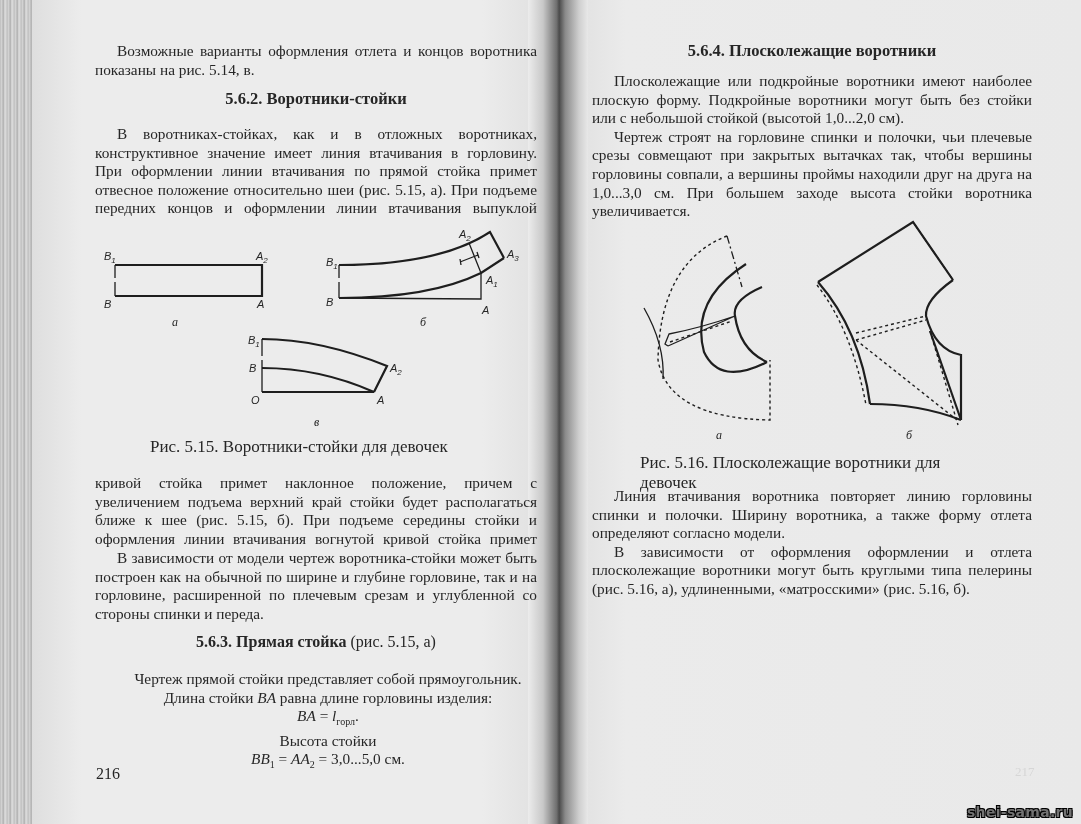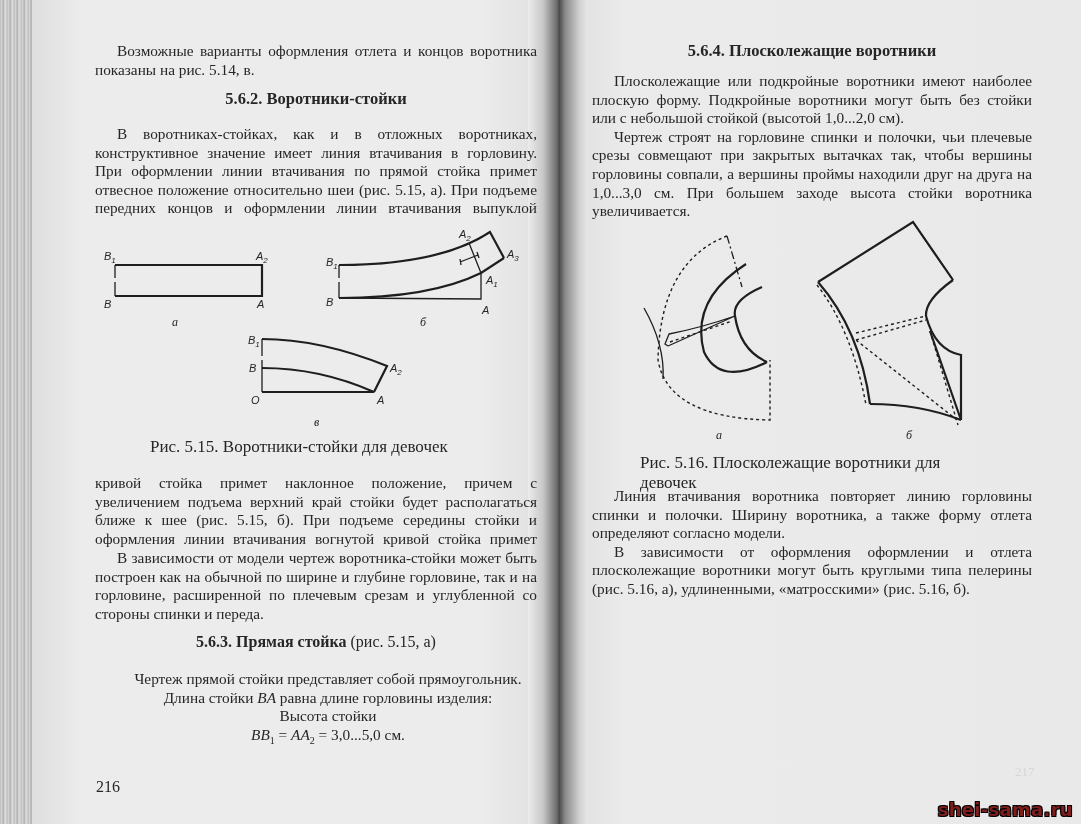--- a/index.html
+++ b/index.html
@@ -23,21 +23,21 @@
   .txt { position:absolute; font-size:15.3px; line-height:18.6px; text-align:justify; }
   .txt p { margin:0; text-indent:22px; }
   .h { position:absolute; font-weight:bold; font-size:16.5px; text-align:center; }
   .cap { position:absolute; font-size:17px; text-align:left; }
   .lbl { position:absolute; font-family:"Liberation Sans","DejaVu Sans",sans-serif; font-style:italic; font-size:11px; }
   .lbl sub { font-size:8px; }
   .sublbl { position:absolute; font-style:italic; font-size:12px; }
   .pnum { position:absolute; font-size:16px; }
   .watermark {
     position:absolute; right:8px; bottom:4px; font-family:"DejaVu Sans",sans-serif;
-    font-weight:bold; font-size:18px; color:#7f1d1d; letter-spacing:0.3px;
+    font-weight:bold; font-size:14px; color:#737373; letter-spacing:0.3px;
     text-shadow:1px 1px 0 #000,-1px -1px 0 #000,1px -1px 0 #000,-1px 1px 0 #000;
   }
   .faint { position:absolute; font-size:13px; color:#d6d6d6; }
   svg { position:absolute; overflow:visible; }
   .stroke { fill:none; stroke:#1e1e1e; stroke-width:2.2; }
   .thin { fill:none; stroke:#1e1e1e; stroke-width:1.3; }
   .dash { fill:none; stroke:#1e1e1e; stroke-width:1.4; stroke-dasharray:3 3; }
   .dashdot { fill:none; stroke:#1e1e1e; stroke-width:1.3; stroke-dasharray:8 3 2 3; }
   i { font-style:italic; }
 </style>
@@ -107,25 +107,26 @@
 </div>
 
 <div class="h" style="left:95px; top:633px; width:442px; font-size:16px;">
   <span>5.6.3. Прямая стойка</span>
   <span style="font-weight:normal;">(рис. 5.15, а)</span>
 </div>
 
 <div class="txt" style="left:118px; top:670px; width:420px; text-align:center;">
   <div>Чертеж прямой стойки представляет собой прямоугольник.</div>
   <div><span>Длина стойки </span><i>BA</i><span> равна длине горловины изделия:</span></div>
+  <div><i>BA</i><span> = </span><i>l</i><sub style="font-size:10px;">горл</sub><span>.</span></div>
   <div>Высота стойки</div>
   <div><i>BB</i><sub style="font-size:10px;">1</sub><span> = </span><i>AA</i><sub style="font-size:10px;">2</sub><span> = 3,0...5,0 см.</span></div>
 </div>
 
-<div class="pnum" style="left:96px; top:765px;margin-top:13px;">216</div>
+<div class="pnum" style="left:96px; top:765px;">216</div>
 
 <div class="h" style="left:592px; top:41px; width:440px;">5.6.4. Плосколежащие воротники</div>
 
 <div class="txt" style="left:592px; top:72px; width:440px;">
   <p>Плосколежащие или подкройные воротники имеют наиболее плоскую форму. Подкройные воротники могут быть без стойки или с небольшой стойкой (высотой 1,0...2,0 см).</p>
   <p>Чертеж строят на горловине спинки и полочки, чьи плечевые срезы совмещают при закрытых вытачках так, чтобы вершины горловины совпали, а вершины проймы находили друг на друга на 1,0...3,0 см. При большем заходе высота стойки воротника увеличивается.</p>
 </div>
 
 <svg style="left:0; top:0;" width="1081" height="824">
 

